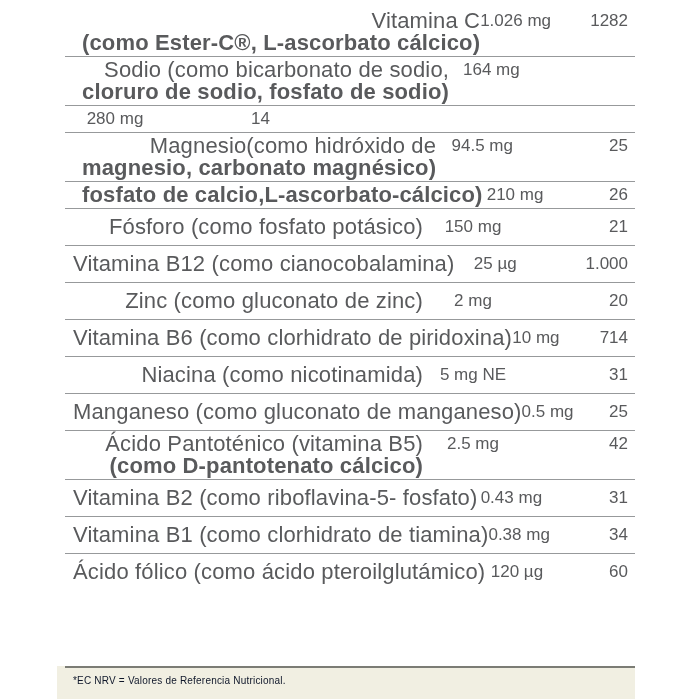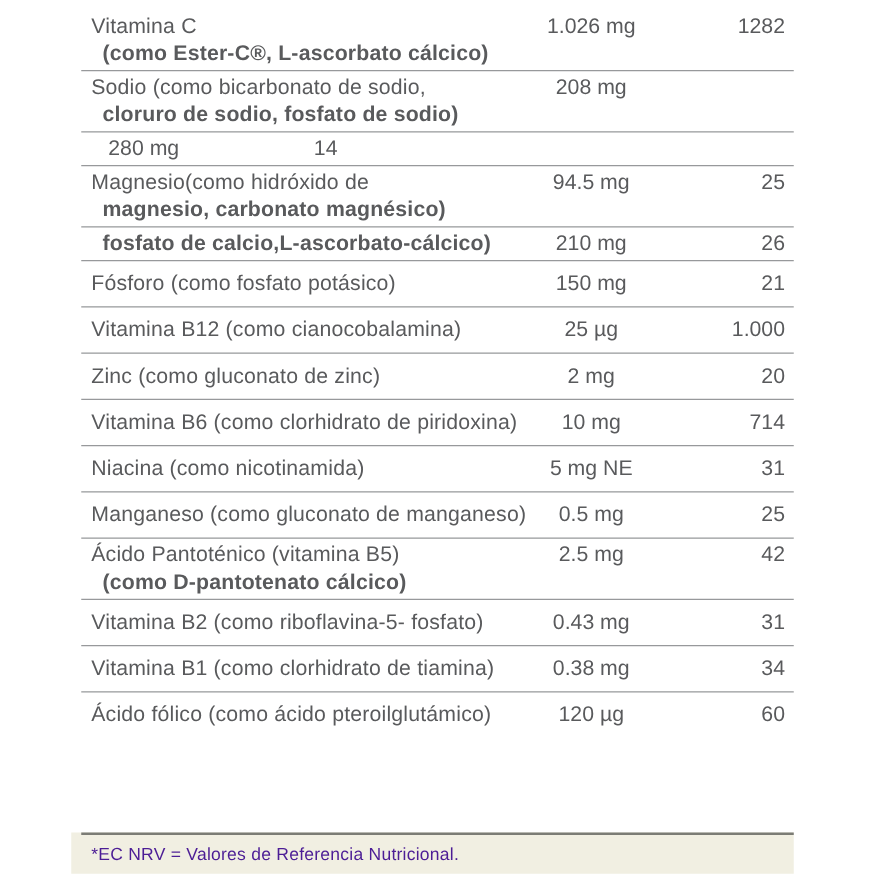--- a/index.html
+++ b/index.html
@@ -17,34 +17,34 @@
   .header-bar .h-title,.header-bar .h-nrv{
     color:#fcfbf0;font-weight:bold;font-size:17px;letter-spacing:.3px;
   }
   .rows{}
   .row{
     display:flex;align-items:flex-start;border-bottom:1px solid #97999b;
     padding:7px 7px 7px 0;box-sizing:border-box;
   }
   .row.two{padding-top:2px;padding-bottom:2px;}
   .row:last-child{border-bottom:none;}
-  .name{flex:1;padding-left:8px;font-size:17px;line-height:22px;letter-spacing:.15px;}
+  .name{flex:1;padding-left:8px;font-size:22px;line-height:22px;letter-spacing:.15px;text-align:right;}
   .name .l1{display:block;white-space:nowrap;}
   .name .l2{display:block;padding-left:9px;white-space:nowrap;font-weight:bold;}
   .amount{width:100px;margin-right:35px;text-align:center;font-size:17px;line-height:22px;white-space:nowrap;}
   .nrv{width:70px;text-align:right;font-size:17px;line-height:22px;}
   .footnote-bar{
     position:absolute;left:57px;top:666px;width:578px;height:33px;
     background:#f1efe2;box-sizing:border-box;
   }
   .footnote-rule{
     position:absolute;left:8px;top:0;width:570px;height:2px;background:#7b7c75;
   }
   .footnote-text{
-    padding:9px 0 0 16px;font-size:14px;letter-spacing:.2px;color:#4c1d95;
+    padding:9px 0 0 16px;font-size:10px;letter-spacing:.2px;color:#0f172a;
   }
 </style>
 </head>
 <body>
 
 <div class="sheet">
 
   <div class="table-area">
     <div class="rows">
         <div class="row two">
@@ -53,21 +53,21 @@
             <span class="l2">(como Ester-C®, L-ascorbato cálcico)</span>
           </div>
           <div class="amount">1.026 mg</div>
           <div class="nrv">1282</div>
         </div>
         <div class="row two">
           <div class="name">
             <span class="l1">Sodio (como bicarbonato de sodio,</span>
             <span class="l2">cloruro de sodio, fosfato de sodio)</span>
           </div>
-          <div class="amount">208 mg</div>
+          <div class="amount">164 mg</div>
           <div class="nrv"></div>
         </div>
         <div class="row two">
           <div class="amount">280 mg</div>
           <div class="nrv">14</div>
         </div>
         <div class="row two">
           <div class="name">
             <span class="l1">Magnesio(como hidróxido de</span>
             <span class="l2">magnesio, carbonato magnésico)</span>

